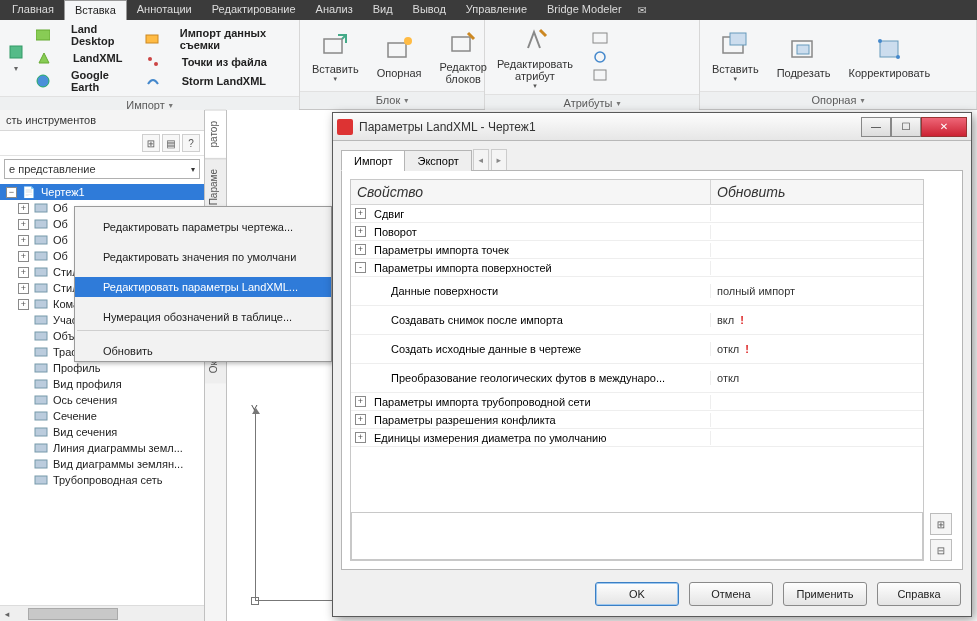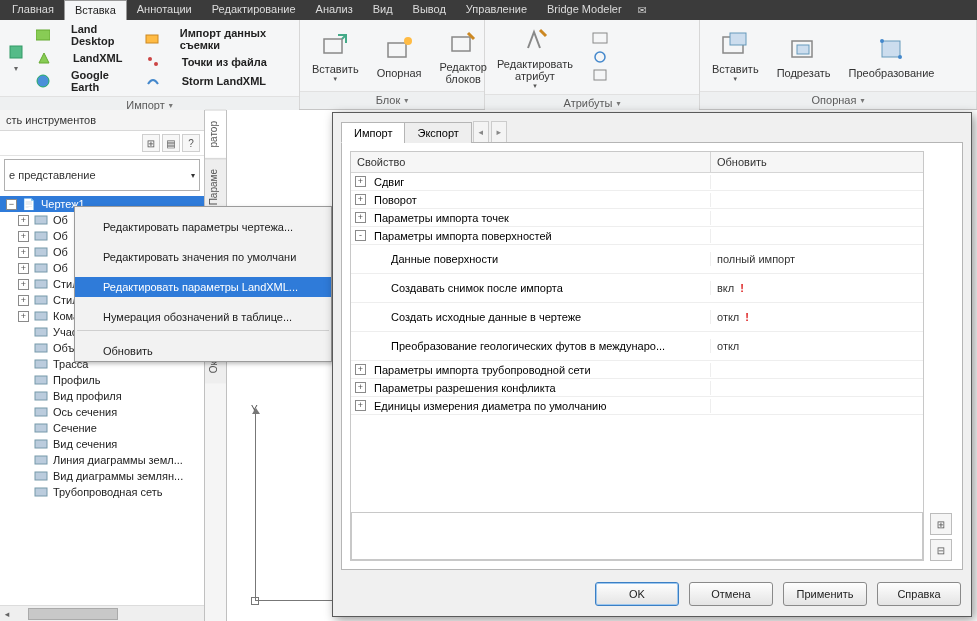--- a/index.html
+++ b/index.html
@@ -29,21 +29,21 @@
 
 .vsmall { display:flex; flex-direction:column; gap:2px; padding-left:4px;}
 .vsmall .ic { width:20px; height:16px; display:flex; align-items:center; justify-content:center; cursor:pointer;}
 
 
 .main { position: absolute; top: 110px; left: 0; right: 0; bottom: 0; display: flex; }
 .panel { width: 205px; background: #fff; border-right: 1px solid #c0c0c0; display: flex; flex-direction: column; position: relative; }
 .panel-title { background: #f4f4f4; padding: 4px 6px; border-bottom: 1px solid #d8d8d8; font-size: 11px; color:#333;}
 .panel-toolbar { display: flex; justify-content: flex-end; gap: 2px; padding: 3px 4px; border-bottom: 1px solid #e3e3e3; }
 .panel-toolbar .tb { width: 18px; height: 18px; border: 1px solid #cfcfcf; background: #f7f7f7; display:flex; align-items:center; justify-content:center; font-size:10px; color:#555; cursor:pointer;}
-.panel-combo { margin: 3px 4px; height: 32px; border: 1px solid #b0b0b0; display:flex; align-items:center; justify-content:space-between; padding:0 4px; background:#fff; color:#333; cursor:pointer;}
+.panel-combo { margin: 3px 4px; height: 20px; border: 1px solid #b0b0b0; display:flex; align-items:center; justify-content:space-between; padding:0 4px; background:#fff; color:#333; cursor:pointer;}
 .panel-combo .dd { font-size: 8px; }
 
 .tree { flex: 1; overflow: hidden; padding: 2px 0; }
 .tree .node { display: flex; align-items: center; gap: 4px; padding: 1px 4px 1px 6px; cursor: pointer; color: #222; white-space: nowrap;}
 .tree .node.sel { background: #2f7bd9; color: #fff; }
 .tree .node .exp { width: 11px; height: 11px; border: 1px solid #8a8a8a; font-size: 9px; line-height: 9px; text-align: center; color: #555; background:#fff;}
 .tree .node .noexp { width:11px; }
 .tree .node .ic { width: 16px; height: 14px; display:flex; align-items:center; justify-content:center; }
 .tree .indent1 { padding-left: 18px; }
 .tree-scroll { position:absolute; bottom:0; left:0; right:0; height:16px; background:#efefef; border-top:1px solid #dcdcdc; display:flex; align-items:center;}
@@ -81,21 +81,21 @@
 
 .dlg-body { flex:1; padding: 8px 8px 4px; display:flex; flex-direction:column; }
 .dlg-tabs { display:flex; border-bottom:1px solid #b5b5b5; }
 .dlg-tabs .t { padding: 4px 12px 3px; border:1px solid #b5b5b5; border-bottom:none; background:#eee; margin-right:-1px; cursor:pointer; font-size:11px; position:relative; top:1px;}
 .dlg-tabs .t.active { background:#fff; border-bottom:1px solid #fff; }
 .dlg-tabs .scrl { width:16px; display:flex; align-items:center; justify-content:center; color:#888; border:1px solid #ccc; border-bottom:none; background:#f4f4f4; margin-left:2px; font-size:9px;}
 
 .prop-wrap { flex:1; border:1px solid #b5b5b5; border-top:none; background:#fff; padding:8px; display:flex; gap:6px;}
 .prop-grid { flex:1; border:1px solid #c8c8c8; overflow:hidden; display:flex; flex-direction:column;}
 .pg-head { display:flex; background:#f6f6f6; border-bottom:1px solid #d5d5d5;}
-.pg-head .c { padding:4px 6px; font-size:11px; color:#333;}
+.pg-head .c { padding:4px 6px; font-size:14px; color:#333;font-style:italic;}
 .pg-head .c1 { flex: 0 0 360px; border-right:1px solid #d5d5d5;}
 .pg-head .c2 { flex:1; }
 .pg-rows { flex:1; overflow:auto;}
 .pg-row { display:flex; border-bottom:1px solid #eee; min-height:18px; align-items:center;}
 .pg-row .c1 { flex:0 0 360px; border-right:1px solid #eee; display:flex; align-items:center; gap:4px; padding:1px 4px;}
 .pg-row .c2 { flex:1; padding:8px 6px; color:#333; display:flex; align-items:center; gap:4px;}
 .pg-row .exp { width:11px; height:11px; border:1px solid #8a8a8a; font-size:9px; line-height:9px; text-align:center; color:#555; background:#fff; cursor:pointer;}
 .pg-row .lvl1 { padding-left: 4px; font-weight:normal;}
 .pg-row .lvl2 { padding-left: 36px;}
 .warn { color:#d22; font-weight:bold; margin-left:2px;}
@@ -295,21 +295,21 @@
         <span class="lab">Подрезать</span>
       </div>
       <div class="big-btn">
         <span class="ic">
             <svg width="30" height="28">
               <rect x="6" y="6" width="18" height="16" fill="#cde" stroke="#69b"></rect>
               <circle cx="6" cy="6" r="2" fill="#48c"></circle>
               <circle cx="24" cy="22" r="2" fill="#48c"></circle>
             </svg>
           </span>
-        <span class="lab">Преобразование</span>
+        <span class="lab">Корректировать</span>
       </div>
     </div>
     <div class="title">
         <span>Опорная</span>
         <span class="dd">▾</span>
       </div>
   </div>
 </div>
 
 <div class="main">
@@ -522,20 +522,29 @@
 <div class="ctx">
   <div class="item">Редактировать параметры чертежа...</div>
   <div class="item">Редактировать значения по умолчани</div>
   <div class="item sel">Редактировать параметры LandXML...</div>
   <div class="item">Нумерация обозначений в таблице...</div>
   <div class="sep"></div>
   <div class="item">Обновить</div>
 </div>
 
 <div class="dialog">
+  <div class="dlg-titlebar">
+    <div class="ico"></div>
+    <div class="ttl">Параметры LandXML - Чертеж1</div>
+    <div class="wbtns">
+      <div class="wbtn">—</div>
+      <div class="wbtn">☐</div>
+      <div class="wbtn close">✕</div>
+    </div>
+  </div>
   <div class="dlg-body">
     <div class="dlg-tabs">
       <div class="t active">Импорт</div>
       <div class="t">Экспорт</div>
       <div class="scrl">◂</div>
       <div class="scrl">▸</div>
     </div>
     <div class="prop-wrap">
       <div class="prop-grid">
         <div class="pg-head">

